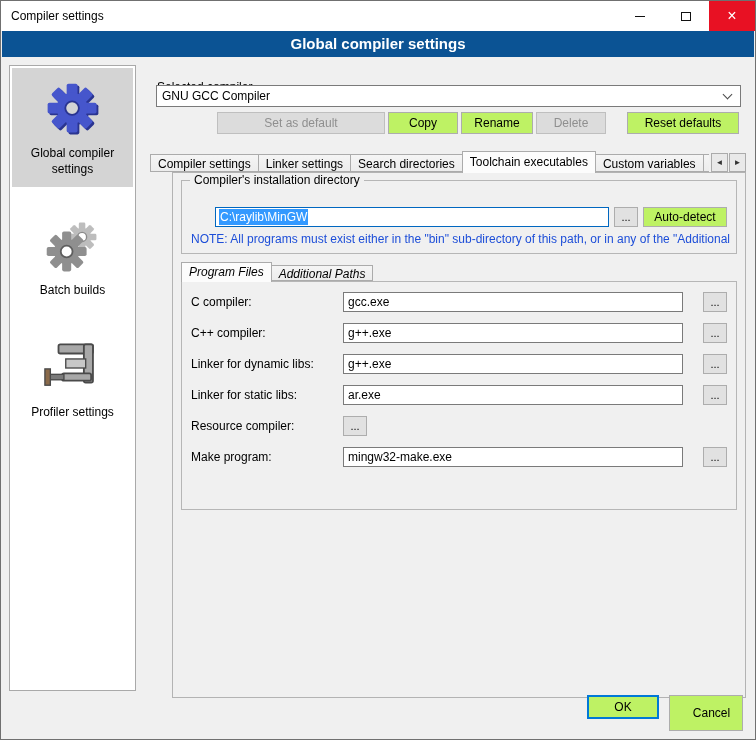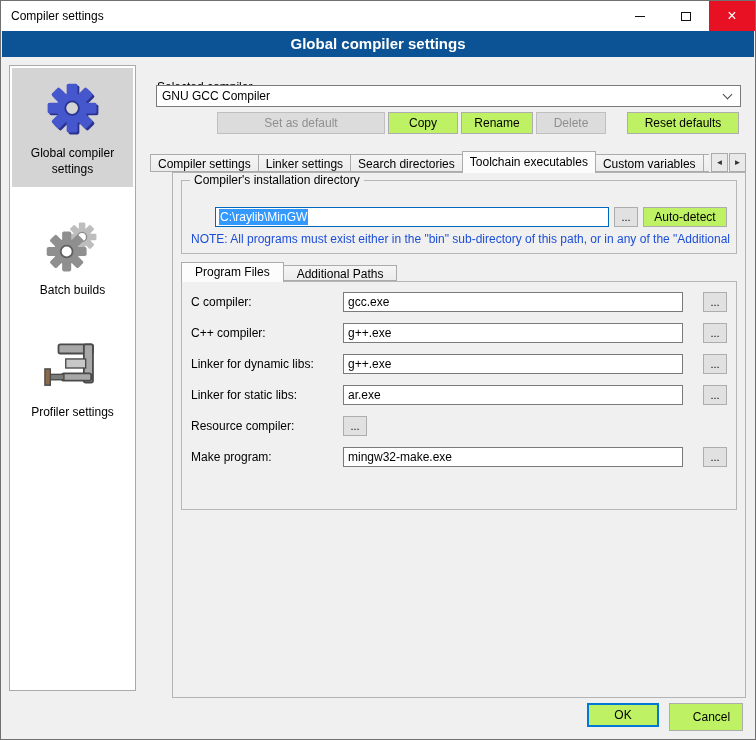--- a/index.html
+++ b/index.html
@@ -60,34 +60,34 @@
   .group-title { position: absolute; top: -8px; left: 8px; background: #f0f0f0; padding: 0 4px; font-size: 12px; }
   .install-row { position: absolute; left: 9px; right: 9px; top: 26px; display: flex; gap: 5px; align-items: center; padding-left: 24px; }
   .path-edit { flex: 1; height: 20px; background: #fff; border: 1px solid #0067c0; display: flex; align-items: center; padding: 0 3px; overflow: hidden; }
   .sel-text { background: #3399ff; color: #fff; font-size: 12px; padding: 1px 1px; white-space: nowrap; }
   .browse-btn { width: 24px; height: 20px; border: 1px solid #adadad; background: #e1e1e1; font-size: 11px; line-height: 10px; cursor: default; }
   .autodetect-btn { width: 84px; height: 20px; }
   .note { position: absolute; left: 9px; right: 1px; top: 51px; color: #1d4ed8; font-size: 12px; white-space: nowrap; overflow: hidden; }
 
   
   .inner-tabbar { position: absolute; left: 8px; top: 89px; height: 20px; display: flex; align-items: flex-start; z-index: 2; }
-  .itab { height: 16px; line-height: 16px; margin-top: 3px; padding: 0 13px; font-size: 12px;
-          background: linear-gradient(#f5f5f5, #ececec); border: 1px solid #ababab; margin-right: -1px; white-space: nowrap; cursor: default; }
+  .itab { height: 16px; line-height: 16px; margin-top: 3px; padding: 0 7px; font-size: 12px;
+          background: linear-gradient(#f5f5f5, #ececec); border: 1px solid #ababab; margin-right: -1px; white-space: nowrap; cursor: default; font-style: italic; }
   .itab.active { height: 20px; line-height: 19px; margin-top: 0; background: #fcfcfc; border-bottom: none; position: relative; z-index: 3; }
   .inner-page { position: absolute; left: 8px; top: 108px; right: 8px; height: 229px; border: 1px solid #b6b6b6; background: #f0f0f0; padding: 10px 9px 0 9px; }
 
   .frow { display: flex; align-items: center; gap: 20px; margin-bottom: 11px; height: 20px; }
   .flabel { width: 132px; flex: 0 0 132px; font-size: 12px; }
   .edit { flex: 1; height: 20px; border: 1px solid #7a7a7a; padding: 0 4px; font-size: 12px; font-family: "Liberation Sans", sans-serif; background: #fff; }
   .combo-gray { flex: 1; height: 20px; background: linear-gradient(#f2f2f2, #e3e3e3); border: 1px solid #8a8a8a; }
 
   
   .footer-buttons { position: absolute; right: 12px; bottom: 8px; display: flex; gap: 10px; }
   .btn-ok { width: 72px; height: 24px; border: 1px solid #0078d7; box-shadow: inset 0 0 0 1px #0078d7; }
-  .btn-cancel { width: 74px; height: 28px; padding-left: 11px; }
+  .btn-cancel { width: 74px; height: 36px; padding-left: 11px; }
 </style>
 </head>
 <body>
 
 <div class="window">
 
   <div class="titlebar">
     <span class="win-title">Compiler settings</span>
     <div class="win-controls">
       <div class="win-btn">

